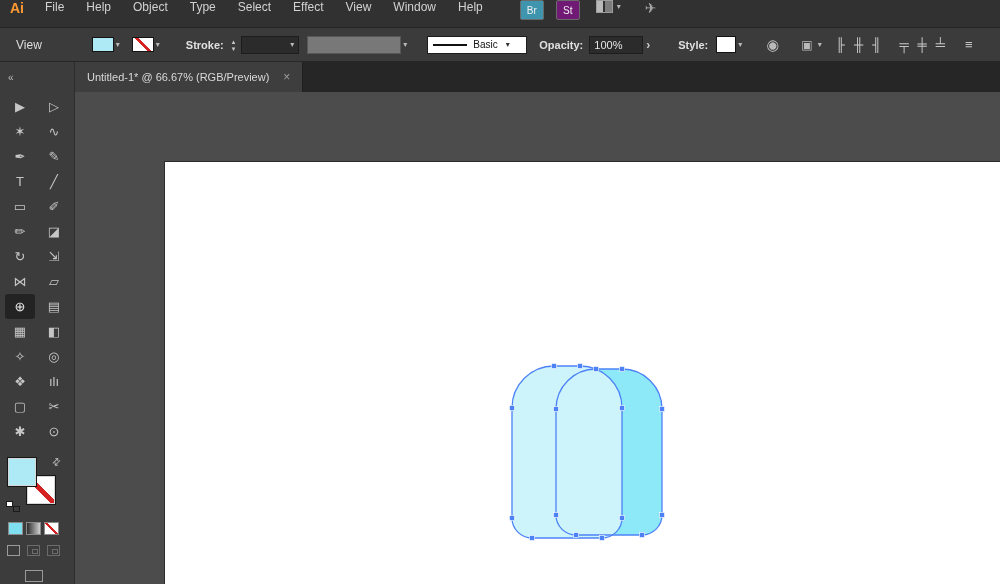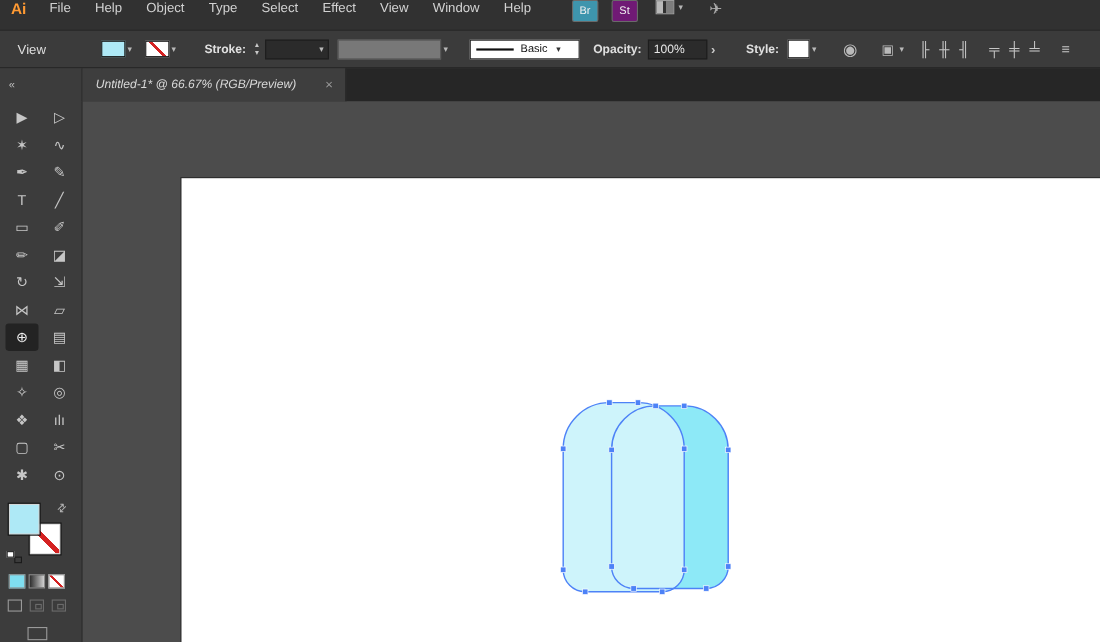--- a/index.html
+++ b/index.html
@@ -47,21 +47,21 @@
   #recolor{margin-left:24px;color:#b9b9b9;font-size:15px;}
   #transform-btn{margin-left:22px;display:flex;align-items:center;gap:3px;color:#b9b9b9;font-size:12px;}
   #align-icons{margin-left:14px;display:flex;gap:9px;color:#c6c6c6;font-size:13px;align-items:center;}
   .align-btn:nth-child(4){margin-left:9px;}
   .align-btn:nth-child(7){margin-left:11px;}
   
   #tabstrip{position:absolute;left:0;top:62px;width:1000px;height:30px;background:#262626;display:flex;z-index:6;}
   #collapse{width:75px;box-sizing:border-box;background:#3c3c3c;border-right:1px solid #2c2c2c;color:#bdbdbd;
             font-size:10px;display:flex;align-items:center;padding-left:8px;}
   #doc-tab{background:#3e3e3e;color:#d9d9d9;font-size:11px;display:flex;align-items:center;
-           padding:0 12px;gap:26px;border-right:1px solid #1f1f1f;font-style:italic;}
+           padding:0 12px;gap:14px;border-right:1px solid #1f1f1f;}
   #tab-close{color:#9c9c9c;font-size:12px;}
   
   #toolbar{position:absolute;left:0;top:92px;width:75px;height:492px;background:#3c3c3c;
            border-right:1px solid #2d2d2d;box-sizing:border-box;z-index:6;}
   #tools-grid{display:grid;grid-template-columns:30px 30px;grid-auto-rows:25px;column-gap:4px;
               justify-content:center;padding-top:2px;}
   .tool{display:flex;align-items:center;justify-content:center;color:#c6c6c6;font-size:13px;border-radius:3px;}
   .tool.active{background:#232323;color:#ececec;}
   #fill-ind{position:absolute;left:8px;top:366px;width:26px;height:26px;background:#aee9f6;
             border:1px solid #d6d6d6;outline:1px solid #161616;z-index:2;}

